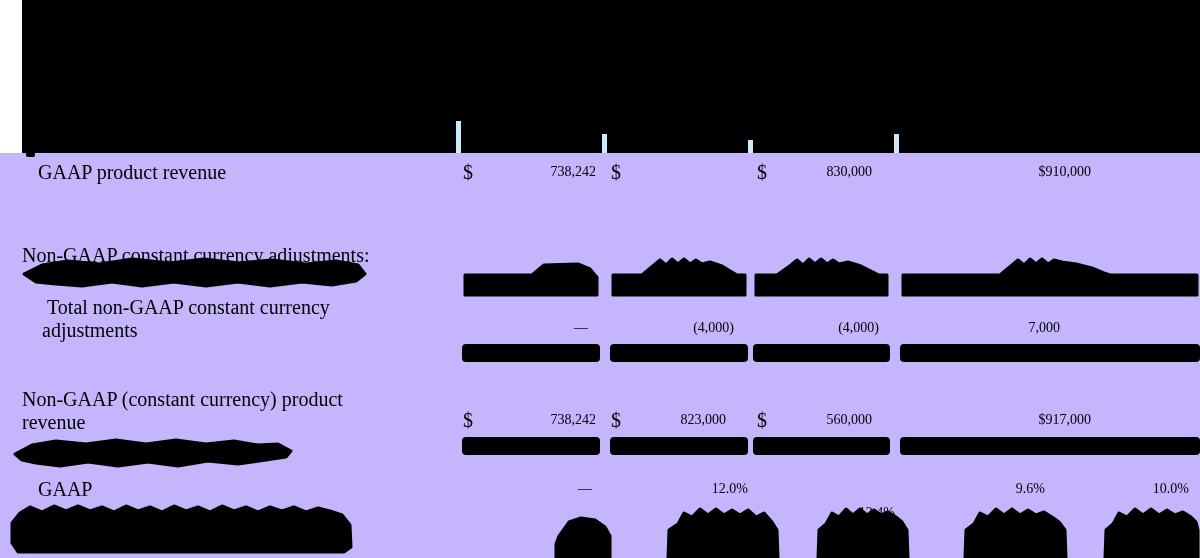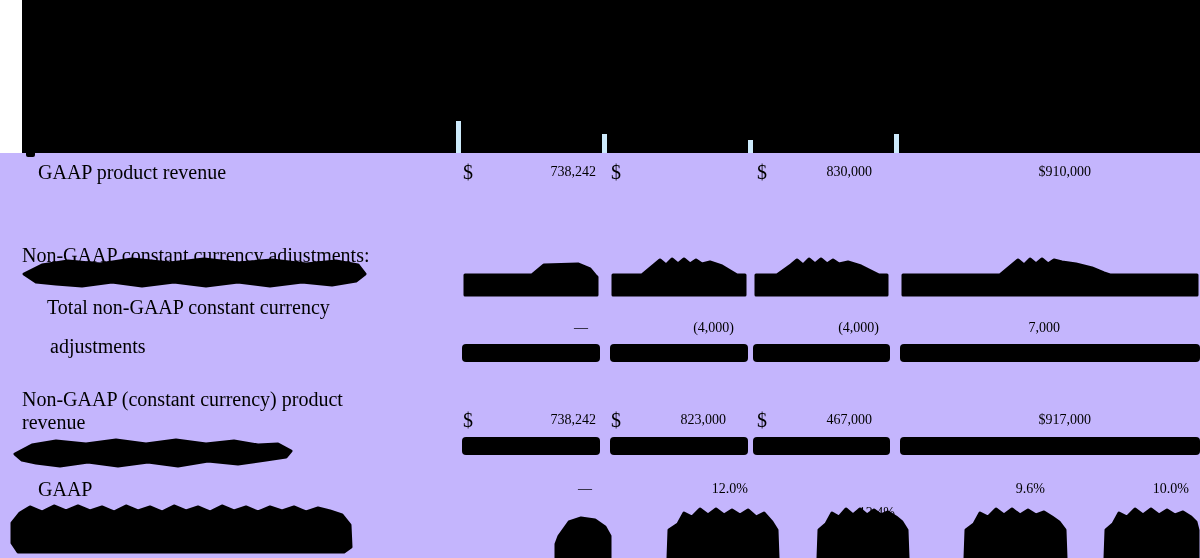--- a/index.html
+++ b/index.html
@@ -52,39 +52,39 @@
     <path d="M3,20 L32,20 L44,10 L50,5 L56,10 L62,4 L68,9 L74,4 L80,9 L86,5 L92,9 L100,7 L112,11 L122,17 L127,20 L135,20 L135,40 L3,40 Z"></path>
   </svg>
   <svg class="redact" style="left:753px;top:255px;" width="137" height="42" viewBox="0 0 137 42">
     <path d="M3,20 L24,20 L38,10 L44,5 L50,10 L56,4 L62,9 L68,4 L74,9 L80,5 L86,9 L95,7 L108,11 L120,17 L126,20 L134,20 L134,40 L3,40 Z"></path>
   </svg>
   <svg class="redact" style="left:900px;top:255px;" width="300" height="42" viewBox="0 0 300 42">
     <path d="M3,20 L100,20 L112,10 L118,5 L124,10 L130,4 L136,9 L142,4 L148,9 L154,5 L162,7 L176,9 L192,13 L204,18 L210,20 L297,20 L297,40 L3,40 Z"></path>
   </svg>
 
   <span class="t" style="left:47px;top:296px;">Total non-GAAP constant currency</span>
-  <span class="t" style="left:50px;top:319px;margin-top:16px;">adjustments</span>
+  <span class="t" style="left:42px;top:319px;">adjustments</span>
   <span class="num" style="left:448px;top:317px;">—</span>
   <span class="num" style="left:594px;top:317px;">(4,000)</span>
   <span class="num" style="left:739px;top:317px;">(4,000)</span>
   <span class="num" style="left:920px;top:317px;">7,000</span>
 
   <div class="bar" style="left:462px;top:344px;width:138px;height:18px;"></div>
   <div class="bar" style="left:610px;top:344px;width:138px;height:18px;"></div>
   <div class="bar" style="left:753px;top:344px;width:137px;height:18px;"></div>
   <div class="bar" style="left:900px;top:344px;width:300px;height:18px;"></div>
 
   <span class="t" style="left:22px;top:388px;">Non-GAAP (constant currency) product</span>
   <span class="t" style="left:22px;top:411px;">revenue</span>
   <span class="t" style="left:463px;top:409px;">$</span>
   <span class="num" style="left:456px;top:409px;">738,242</span>
   <span class="t" style="left:611px;top:409px;">$</span>
   <span class="num" style="left:586px;top:409px;">823,000</span>
   <span class="t" style="left:757px;top:409px;">$</span>
-  <span class="num" style="left:732px;top:409px;">467,000</span>
+  <span class="num" style="left:732px;top:409px;">560,000</span>
   <span class="num" style="left:951px;top:409px;">$917,000</span>
 
   <div class="bar" style="left:462px;top:437px;width:138px;height:18px;"></div>
   <div class="bar" style="left:610px;top:437px;width:138px;height:18px;"></div>
   <div class="bar" style="left:753px;top:437px;width:137px;height:18px;"></div>
   <div class="bar" style="left:900px;top:437px;width:300px;height:18px;"></div>
 
   <svg class="redact" style="left:10px;top:436px;" width="288" height="36" viewBox="0 0 288 36">
     <path d="M5,18 L22,9 L46,5 L76,8 L106,4 L136,8 L166,4 L196,8 L224,5 L248,9 L268,8 L281,15 L276,21 L256,24 L228,28 L198,25 L168,30 L138,26 L108,30 L78,26 L50,30 L26,27 L12,24 Z"></path>
   </svg>

